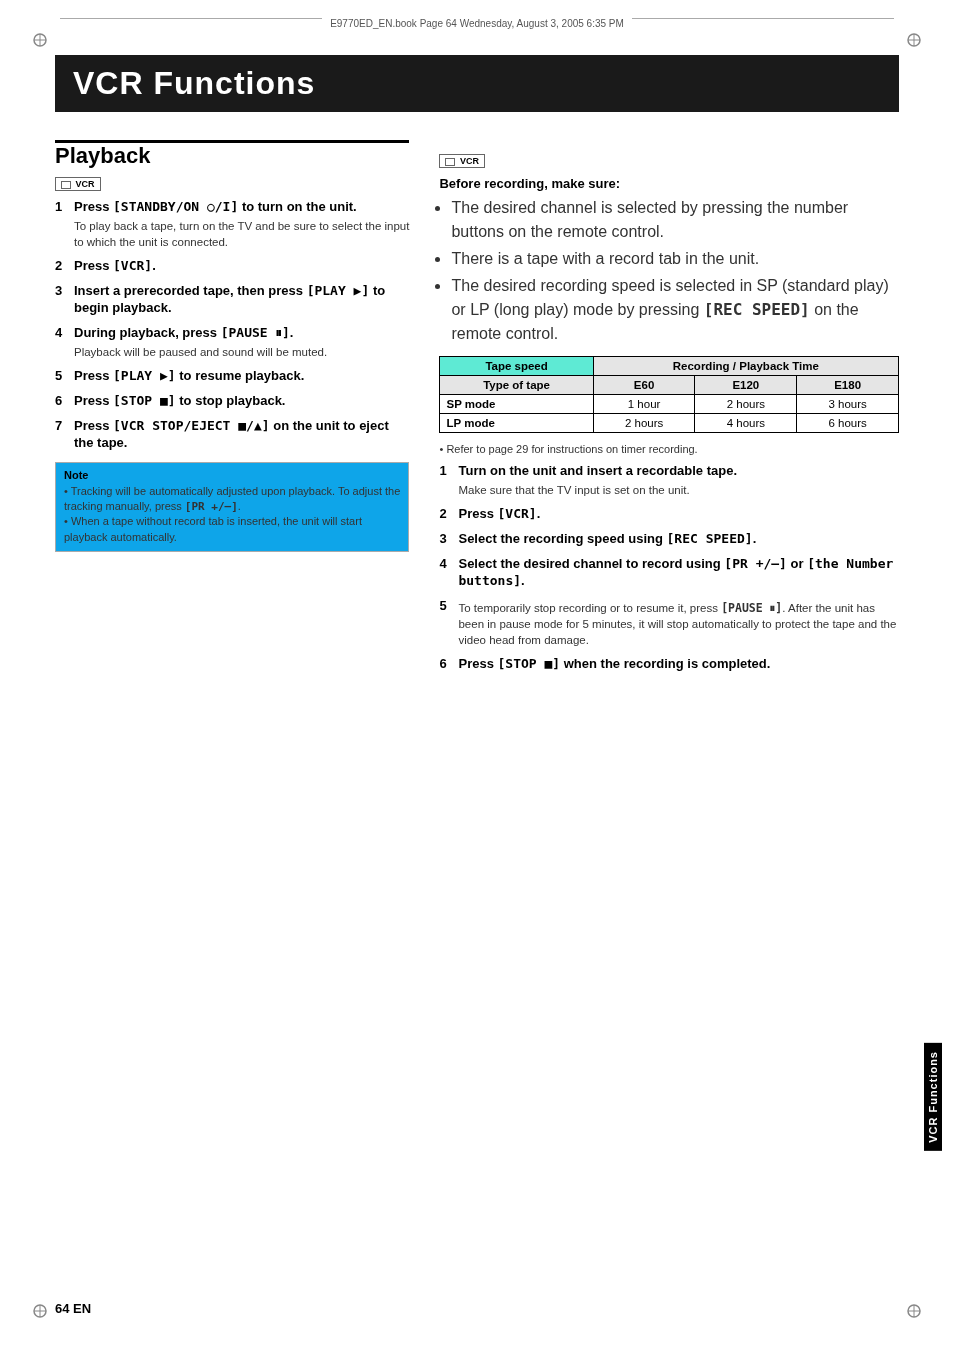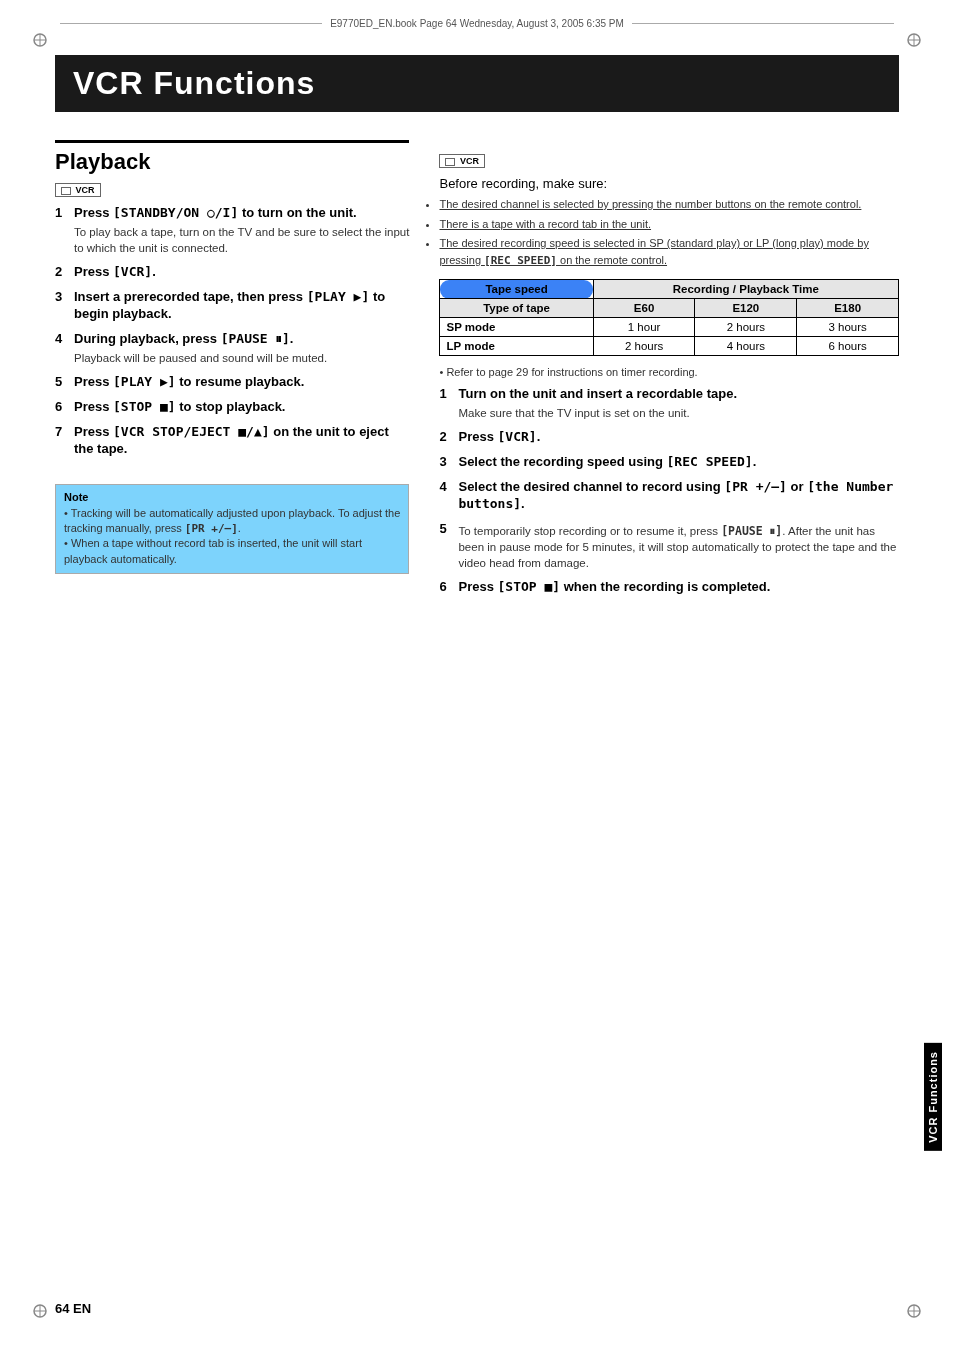--- a/index.html
+++ b/index.html
@@ -23,21 +23,21 @@
 
     
     .top-bar {
       position: absolute;
       top: 18px;
       left: 60px;
       right: 60px;
       font-size: 10px;
       color: #555;
       display: flex;
-      align-items: center;
+      align-items: flex-start;
     }
     .top-bar-line {
       border-top: 1px solid #aaa;
       flex: 1;
     }
     .top-bar-text {
       padding: 0 8px;
       font-size: 10px;
       color: #555;
       white-space: nowrap;
@@ -94,21 +94,20 @@
       flex-shrink: 0;
     }
 
     .right-col {
       flex: 1;
     }
 
     
     .section-header {
       border-top: 3px solid #000;
-      padding-top: 6px;
       margin-bottom: 6px;
     }
     .section-title {
       font-size: 22px;
       font-weight: 700;
       line-height: 1.2;
       margin-bottom: 4px;
     }
     .section-title-lg {
       font-size: 20px;
@@ -159,22 +158,22 @@
       font-size: 11.5px;
       color: #333;
       margin-top: 2px;
       line-height: 1.4;
     }
 
     
     .note-box {
       border: 1px solid #aaa;
       padding: 6px 8px;
-      margin-top: 26px;
-      background: #7dd3fc;
+      margin-top: 10px;
+      background: #0ea5e9;
     }
     .note-label {
       font-weight: 700;
       font-size: 11px;
       margin-bottom: 3px;
     }
     .note-text {
       font-size: 11px;
       line-height: 1.4;
       color: #333;
@@ -190,30 +189,29 @@
       margin-bottom: 6px;
     }
     .sub-section-title {
       font-size: 16px;
       font-weight: 700;
     }
 
     
     .before-title {
       font-size: 13px;
-      font-weight: 400;
+      font-weight: 700;
       margin-bottom: 5px;
     }
     .bullet-list {
-      margin-left: 0;
-      font-size: 11px;
+      margin-left: 12px;
+      font-size: 16px;
       line-height: 1.5;
       list-style: disc;
       color: #333;
-      text-decoration: underline;
     }
     .bullet-list li {
       margin-bottom: 3px;
     }
 
     
     .tape-table {
       width: 100%;
       border-collapse: collapse;
       margin: 10px 0;
@@ -222,22 +220,21 @@
     .tape-table th, .tape-table td {
       border: 1px solid #000;
       padding: 3px 6px;
       text-align: center;
     }
     .tape-table th {
       background: #e5e5e5;
       font-weight: 700;
     }
     .tape-table .col-header {
-      background: #3b82f6;
-      border-radius: 9px;
+      background: #5eead4;
     }
     .tape-table td:first-child {
       text-align: left;
       font-weight: 700;
     }
 
     .refer-note {
       font-size: 11px;
       color: #333;
       margin-bottom: 8px;

